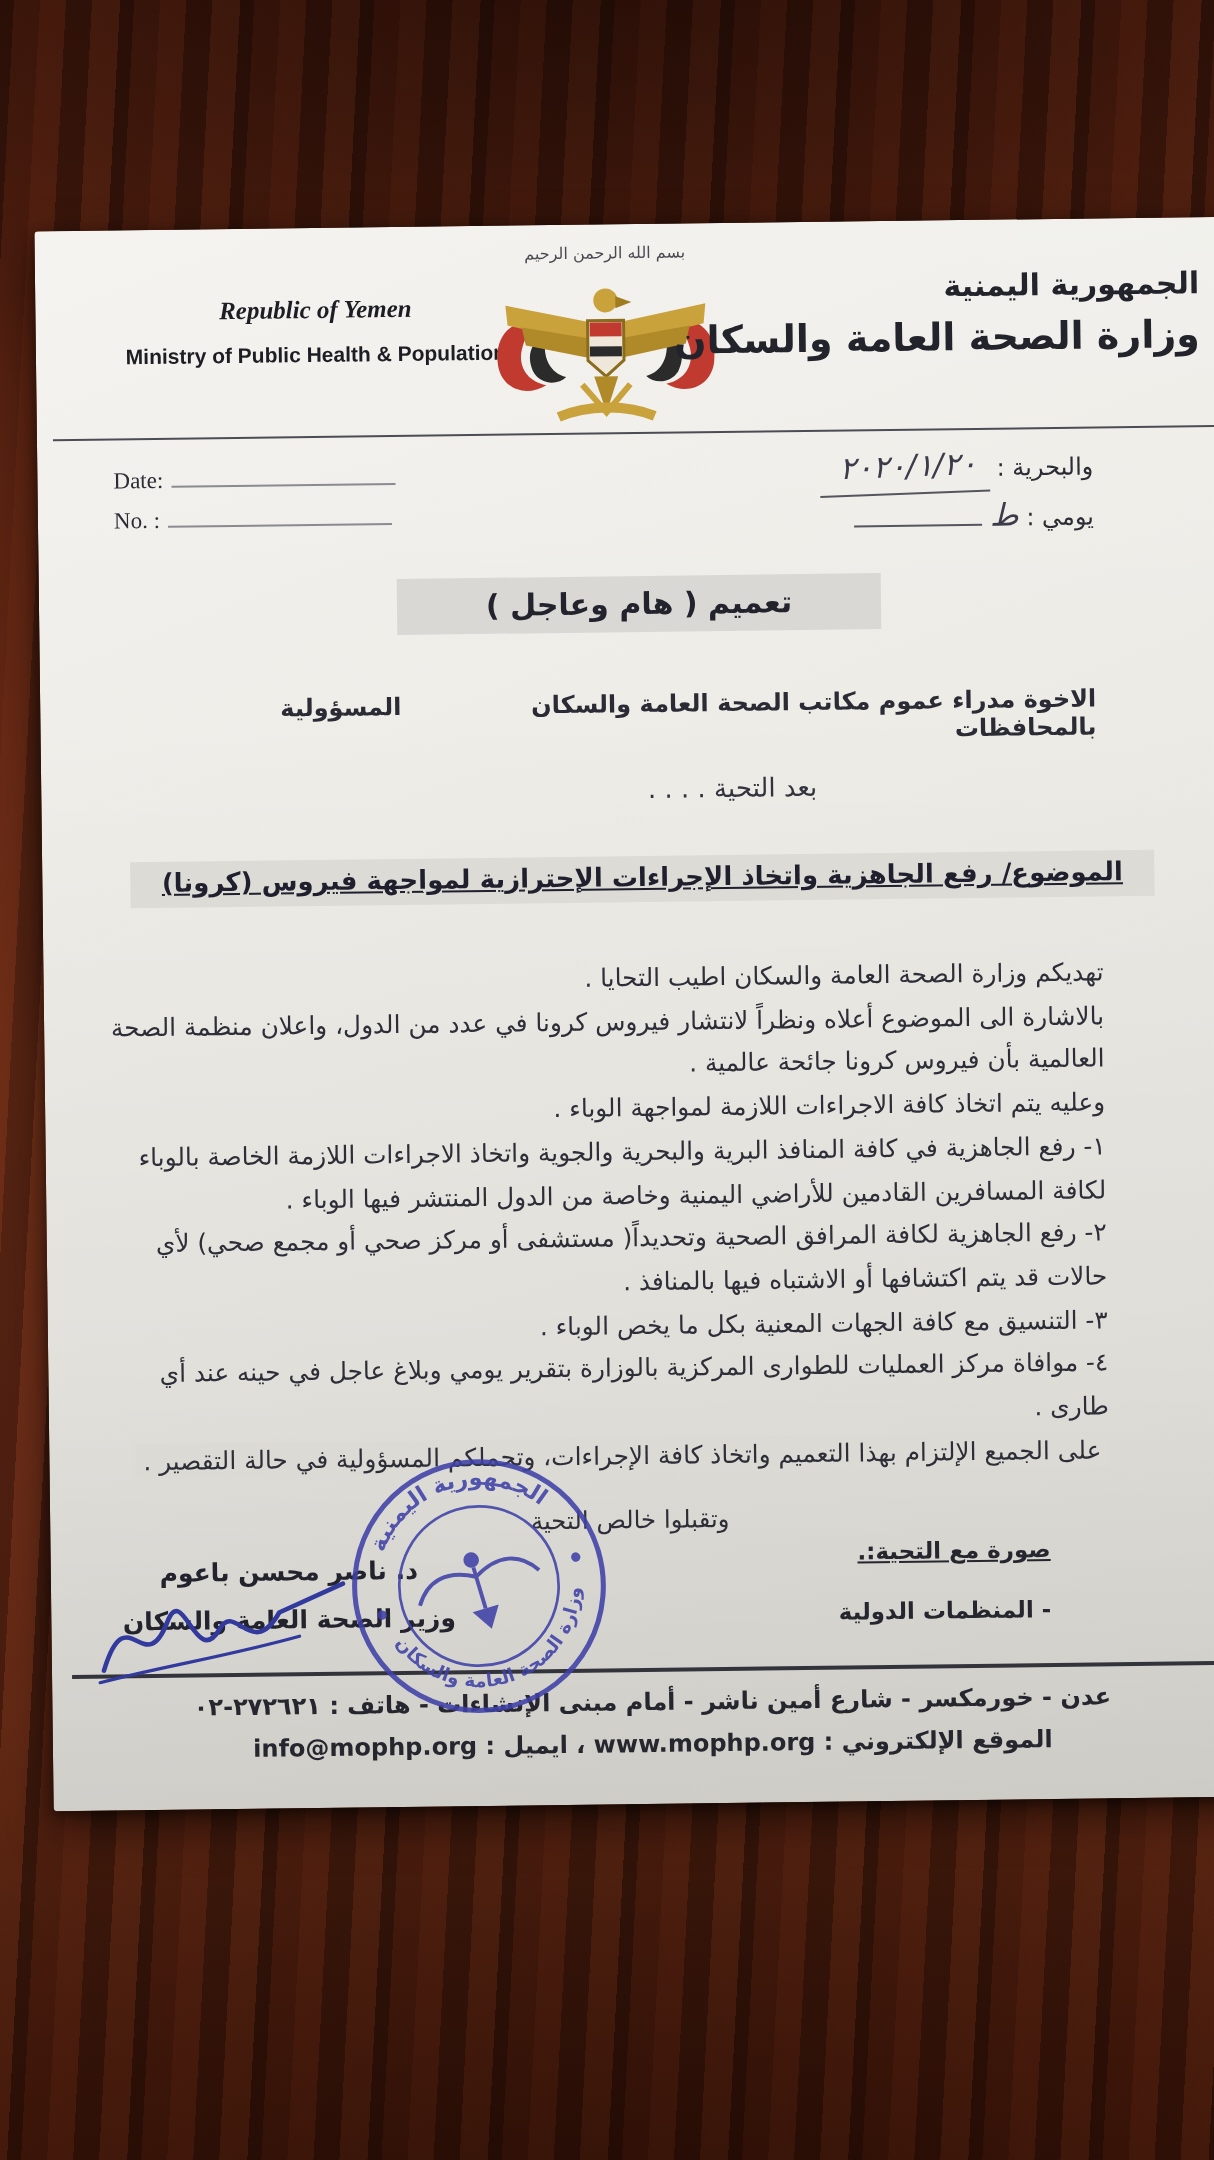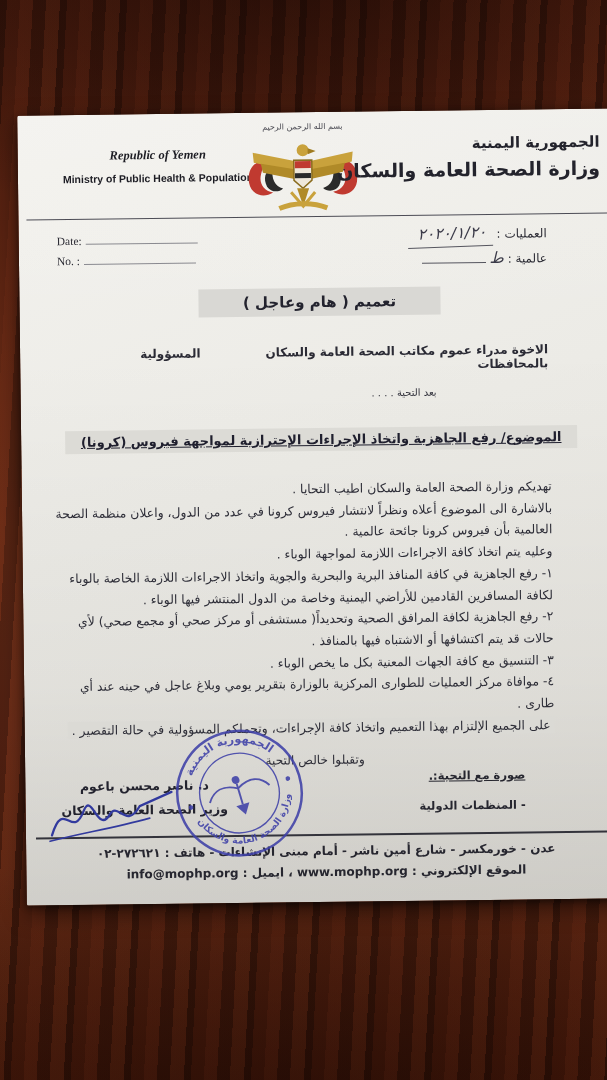--- a/index.html
+++ b/index.html
@@ -54,21 +54,21 @@
 
   
   #title-wrap{top:176px;left:0;width:100%;text-align:center;}
   #title-box{display:inline-block;background:#d9d8d4;color:#23232e;font-weight:bold;font-size:15px;padding:5px 44px;}
 
   
   #addressee{top:233px;left:0;right:0;display:flex;justify-content:space-between;direction:rtl;
              padding:0 72px 0 120px;font-size:12px;font-weight:bold;color:#2b2b35;}
 
   
-  #salutation{top:276px;right:184px;font-size:10px;color:#33333d;}
+  #salutation{top:276px;right:212px;font-size:13px;color:#33333d;}
 
   
   #subject-wrap{top:316px;left:0;width:100%;text-align:center;}
   #subject-box{display:inline-block;background:#dcdbd6;color:#1f1f2e;font-weight:bold;font-size:13px;
                padding:4px 16px;text-decoration:underline;direction:rtl;}
 
   
   #body-text{top:366px;right:70px;left:30px;direction:rtl;text-align:right;
              font-size:12.4px;line-height:1.75;color:#2e2e38;}
   #body-text p{margin:0;}
@@ -141,25 +141,25 @@
     <div>
       <span>Date:</span><span class="uline"></span>
     </div>
     <div>
       <span>No. :</span><span class="uline"></span>
     </div>
   </div>
 
   <div id="date-ar" class="abs rtl">
     <div>
-      <span>العمليات :</span>
+      <span>والبحرية :</span>
       <span class="hand-line"><span class="hand">٢٠٢٠/١/٢٠</span></span>
     </div>
     <div>
-      <span>عالمية :</span>
+      <span>يومي :</span>
       <span class="hand">ط</span>
       <span class="hand-line2"></span>
     </div>
   </div>
 
   <div id="title-wrap" class="abs">
     <span id="title-box" class="rtl">تعميم ( هام وعاجل )</span>
   </div>
 
   <div id="addressee" class="abs">

